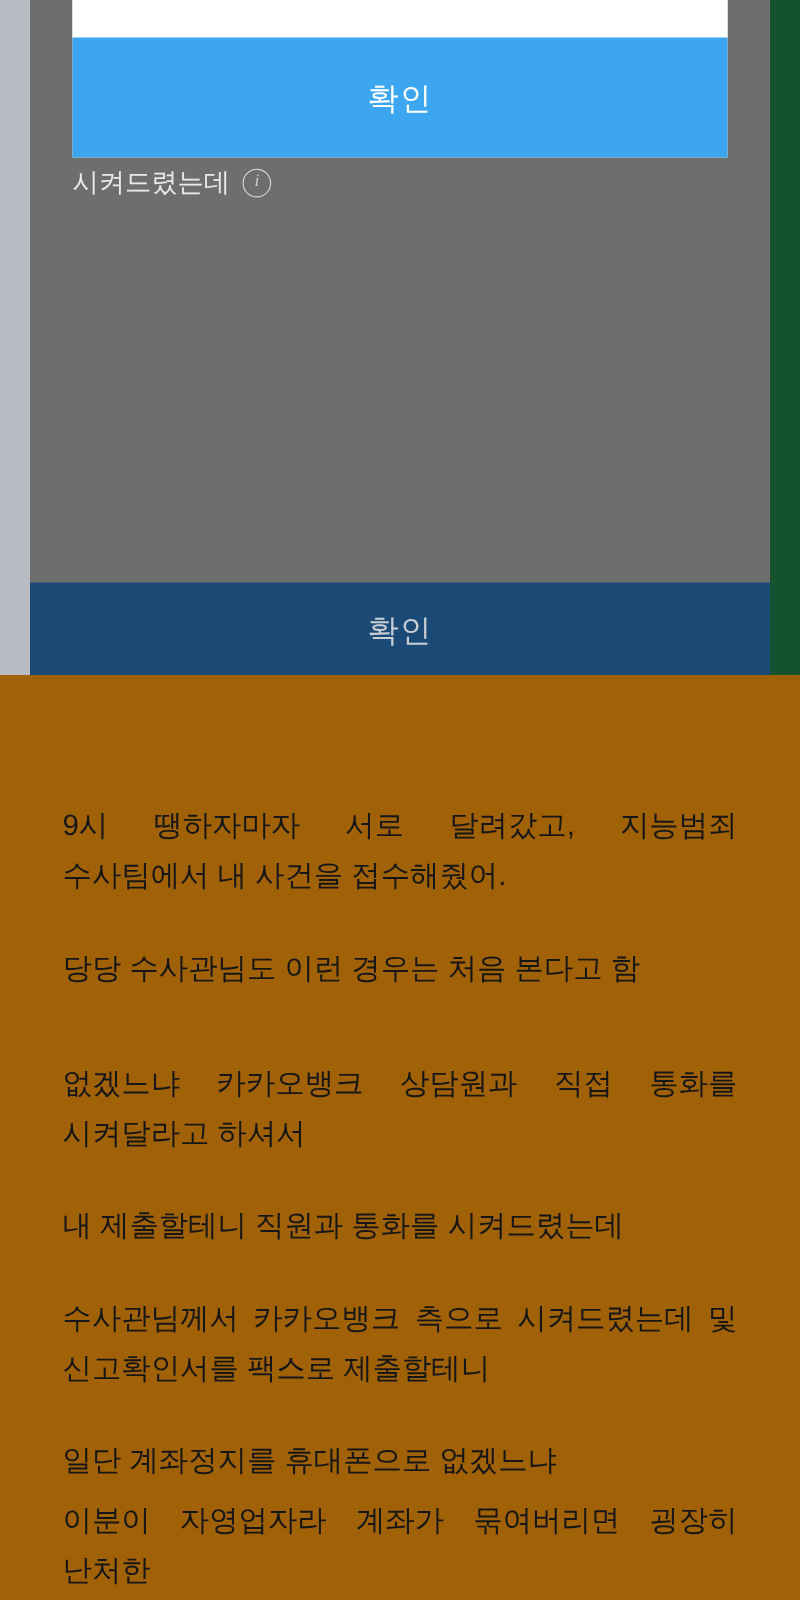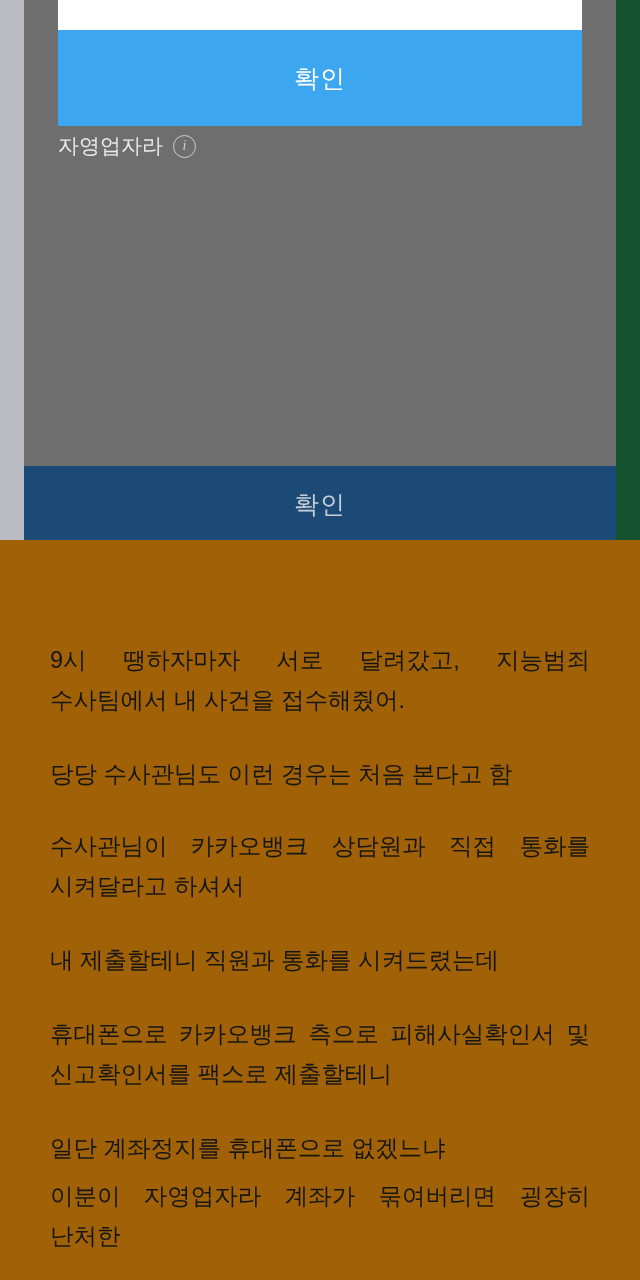--- a/index.html
+++ b/index.html
@@ -115,47 +115,47 @@
     padding: 100px 50px 0 50px;
   }
   .para {
     color: #161616;
     font-size: 23.5px;
     line-height: 40px;
     margin: 0 0 34px 0;
     text-align: justify;
     word-break: keep-all;
   }
-  .para.gap-after { margin-bottom: 32px; }
+  .para.gap-after { margin-bottom: 52px; }
   .para.tight { margin-bottom: 8px; }
 </style>
 </head>
 <body>
 
 <div class="screenshot-region">
 
   <div class="side-rail left"></div>
   <div class="side-rail right"></div>
 
   <div class="dim-overlay"></div>
 
   <div class="modal-card">
     <div class="modal-blank"></div>
     <div class="confirm-primary">확인</div>
   </div>
 
   <div class="notice-row">
-    <span>자영업자라</span>
+    <span>시켜드렸는데</span>
     <span class="info-icon">i</span>
   </div>
 
   <div class="confirm-bottom-bar">확인</div>
 </div>
 
 <div class="story-region">
   <p class="para">9시 땡하자마자 서로 달려갔고, 지능범죄 수사팀에서 내 사건을 접수해줬어.</p>
   <p class="para gap-after">당당 수사관님도 이런 경우는 처음 본다고 함</p>
-  <p class="para">수사관님이 카카오뱅크 상담원과 직접 통화를 시켜달라고 하셔서</p>
+  <p class="para">없겠느냐 카카오뱅크 상담원과 직접 통화를 시켜달라고 하셔서</p>
   <p class="para">내 제출할테니 직원과 통화를 시켜드렸는데</p>
-  <p class="para">휴대폰으로 카카오뱅크 측으로 피해사실확인서 및 신고확인서를 팩스로 제출할테니</p>
+  <p class="para">수사관님께서 카카오뱅크 측으로 시켜드렸는데 및 신고확인서를 팩스로 제출할테니</p>
   <p class="para tight">일단 계좌정지를 휴대폰으로 없겠느냐</p>
   <p class="para">이분이 자영업자라 계좌가 묶여버리면 굉장히 난처한</p>
 </div>
 
 </body></html>

